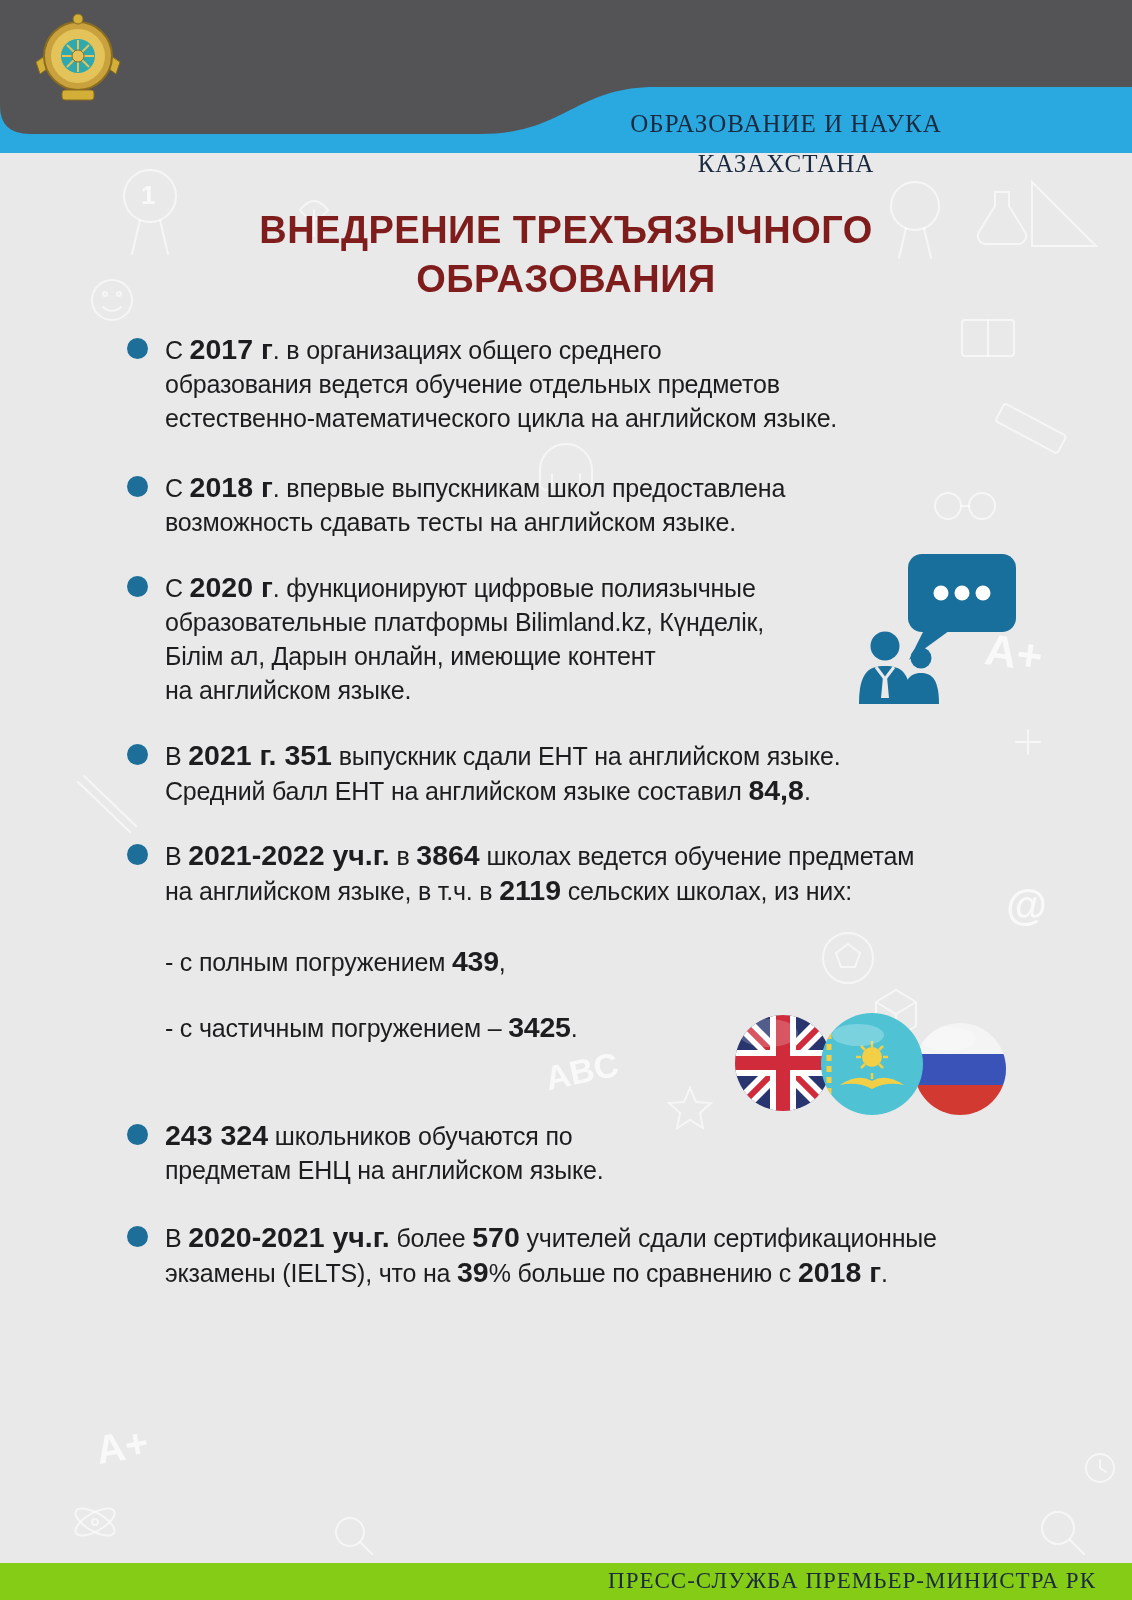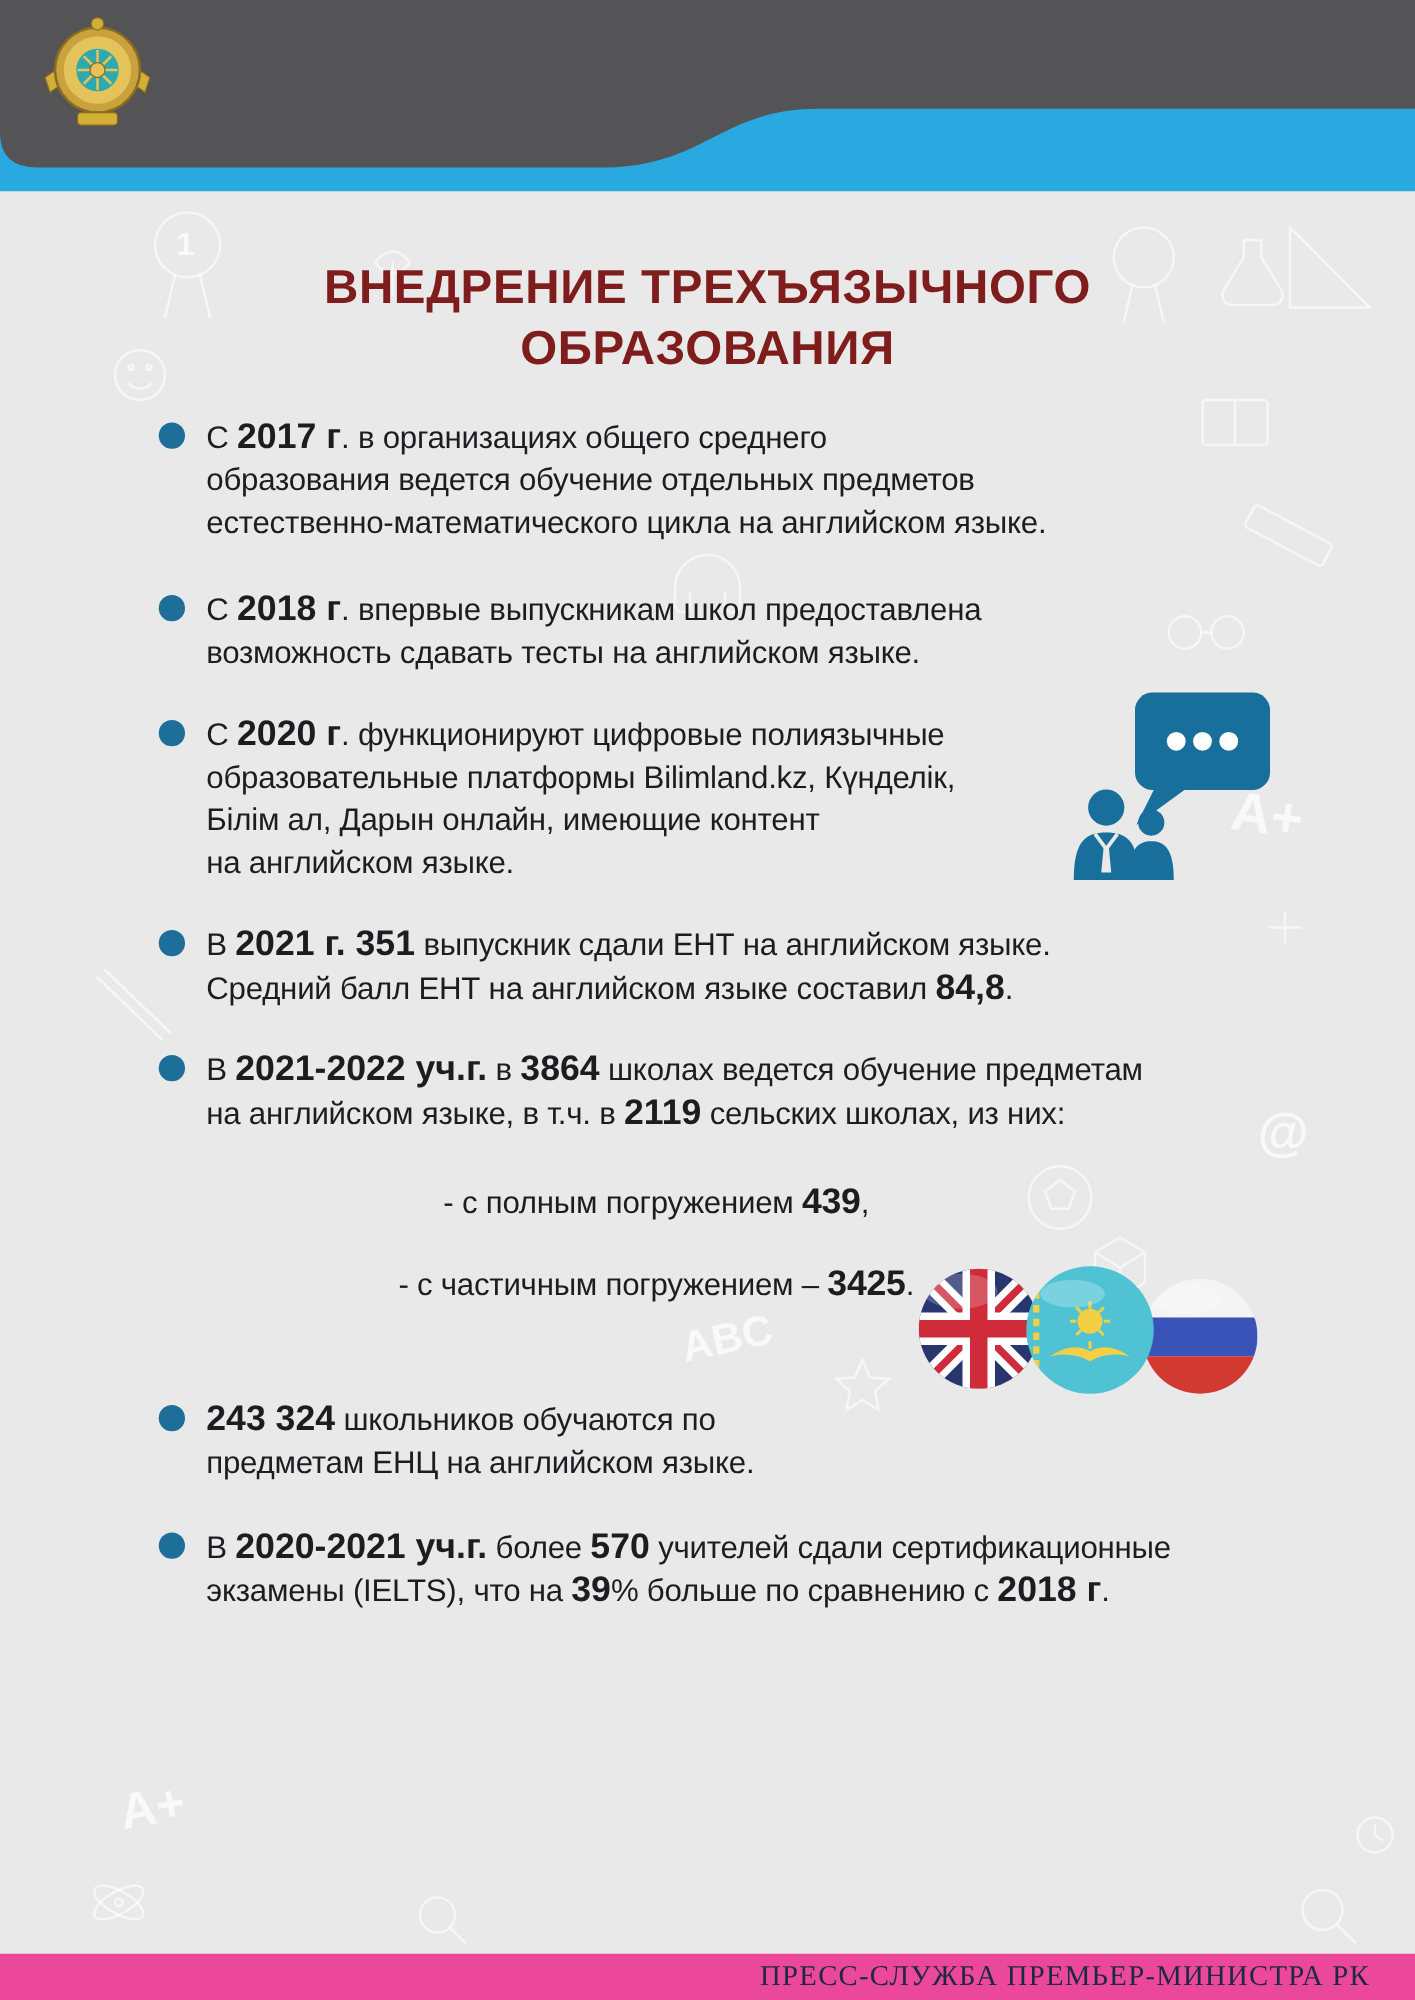--- a/index.html
+++ b/index.html
@@ -30,29 +30,29 @@
   .title{position:absolute;top:206px;left:0;width:100%;margin:0;text-align:center;
          font-size:38px;line-height:49px;font-weight:bold;color:#7f1d1d;letter-spacing:.5px;}
 
   
   .bullet{position:absolute;left:165px;width:910px;}
   .dot{position:absolute;left:-38px;top:6px;width:21px;height:21px;border-radius:50%;
        background:#1d6f99;}
   .bt{margin:0;font-size:25px;line-height:34px;color:#1d1d1f;letter-spacing:-0.2px;}
   .bt b{font-size:1.14em;letter-spacing:0;}
   .sub{position:absolute;left:165px;width:720px;margin:0;font-size:25px;line-height:34px;
-       color:#1d1d1f;letter-spacing:-0.2px;text-align:center;}
+       color:#1d1d1f;letter-spacing:-0.2px;}
   .sub b{font-size:1.14em;}
 
   
   .chat-icon{position:absolute;left:853px;top:536px;}
   .flags{position:absolute;left:720px;top:1005px;}
 
   
-  .footer-band{position:absolute;left:0;top:1563px;width:100%;height:37px;background:#ec4899;}
+  .footer-band{position:absolute;left:0;top:1563px;width:100%;height:37px;background:#84cc16;}
   .footer-text{height:37px;line-height:36px;text-align:right;padding-right:36px;
                font-family:"Liberation Serif",serif;font-size:23px;color:#1b2a41;letter-spacing:1px;}
 </style>
 </head>
 <body>
 
 <div class="page">
 
   <svg class="doodles" width="1132" height="1600" viewBox="0 0 1132 1600" stroke="rgba(255,255,255,0.6)" fill="none" stroke-width="2" stroke-linecap="round">
     <circle cx="150" cy="196" r="26"></circle>
@@ -109,20 +109,21 @@
       <circle cx="44" cy="46" r="27" fill="#e3c35a"></circle>
       <circle cx="44" cy="46" r="17" fill="#2fa8ae"></circle>
       <g stroke="#e3c35a" stroke-width="2">
         <path d="M44,30 V62 M28,46 H60 M33,35 L55,57 M55,35 L33,57"></path>
       </g>
       <circle cx="44" cy="46" r="6" fill="#e3c35a" stroke="#8a6d1f"></circle>
       <circle cx="44" cy="9" r="5" fill="#d4af37" stroke="#8a6d1f"></circle>
       <rect x="28" y="80" width="32" height="10" rx="3" fill="#d4af37" stroke="#8a6d1f"></rect>
     </svg>
 
+    <div class="band-title">ОБРАЗОВАНИЕ И НАУКА КАЗАХСТАНА</div>
   </div>
 
   <h1 class="title">ВНЕДРЕНИЕ ТРЕХЪЯЗЫЧНОГО<br>ОБРАЗОВАНИЯ</h1>
 
   <div class="bullet" style="top:332px">
     <span class="dot"></span>
     <p class="bt">С <b>2017 г</b>. в организациях общего среднего<br>образования ведется обучение отдельных предметов<br>естественно-математического цикла на английском языке.</p>
   </div>
 
   <div class="bullet" style="top:470px">

